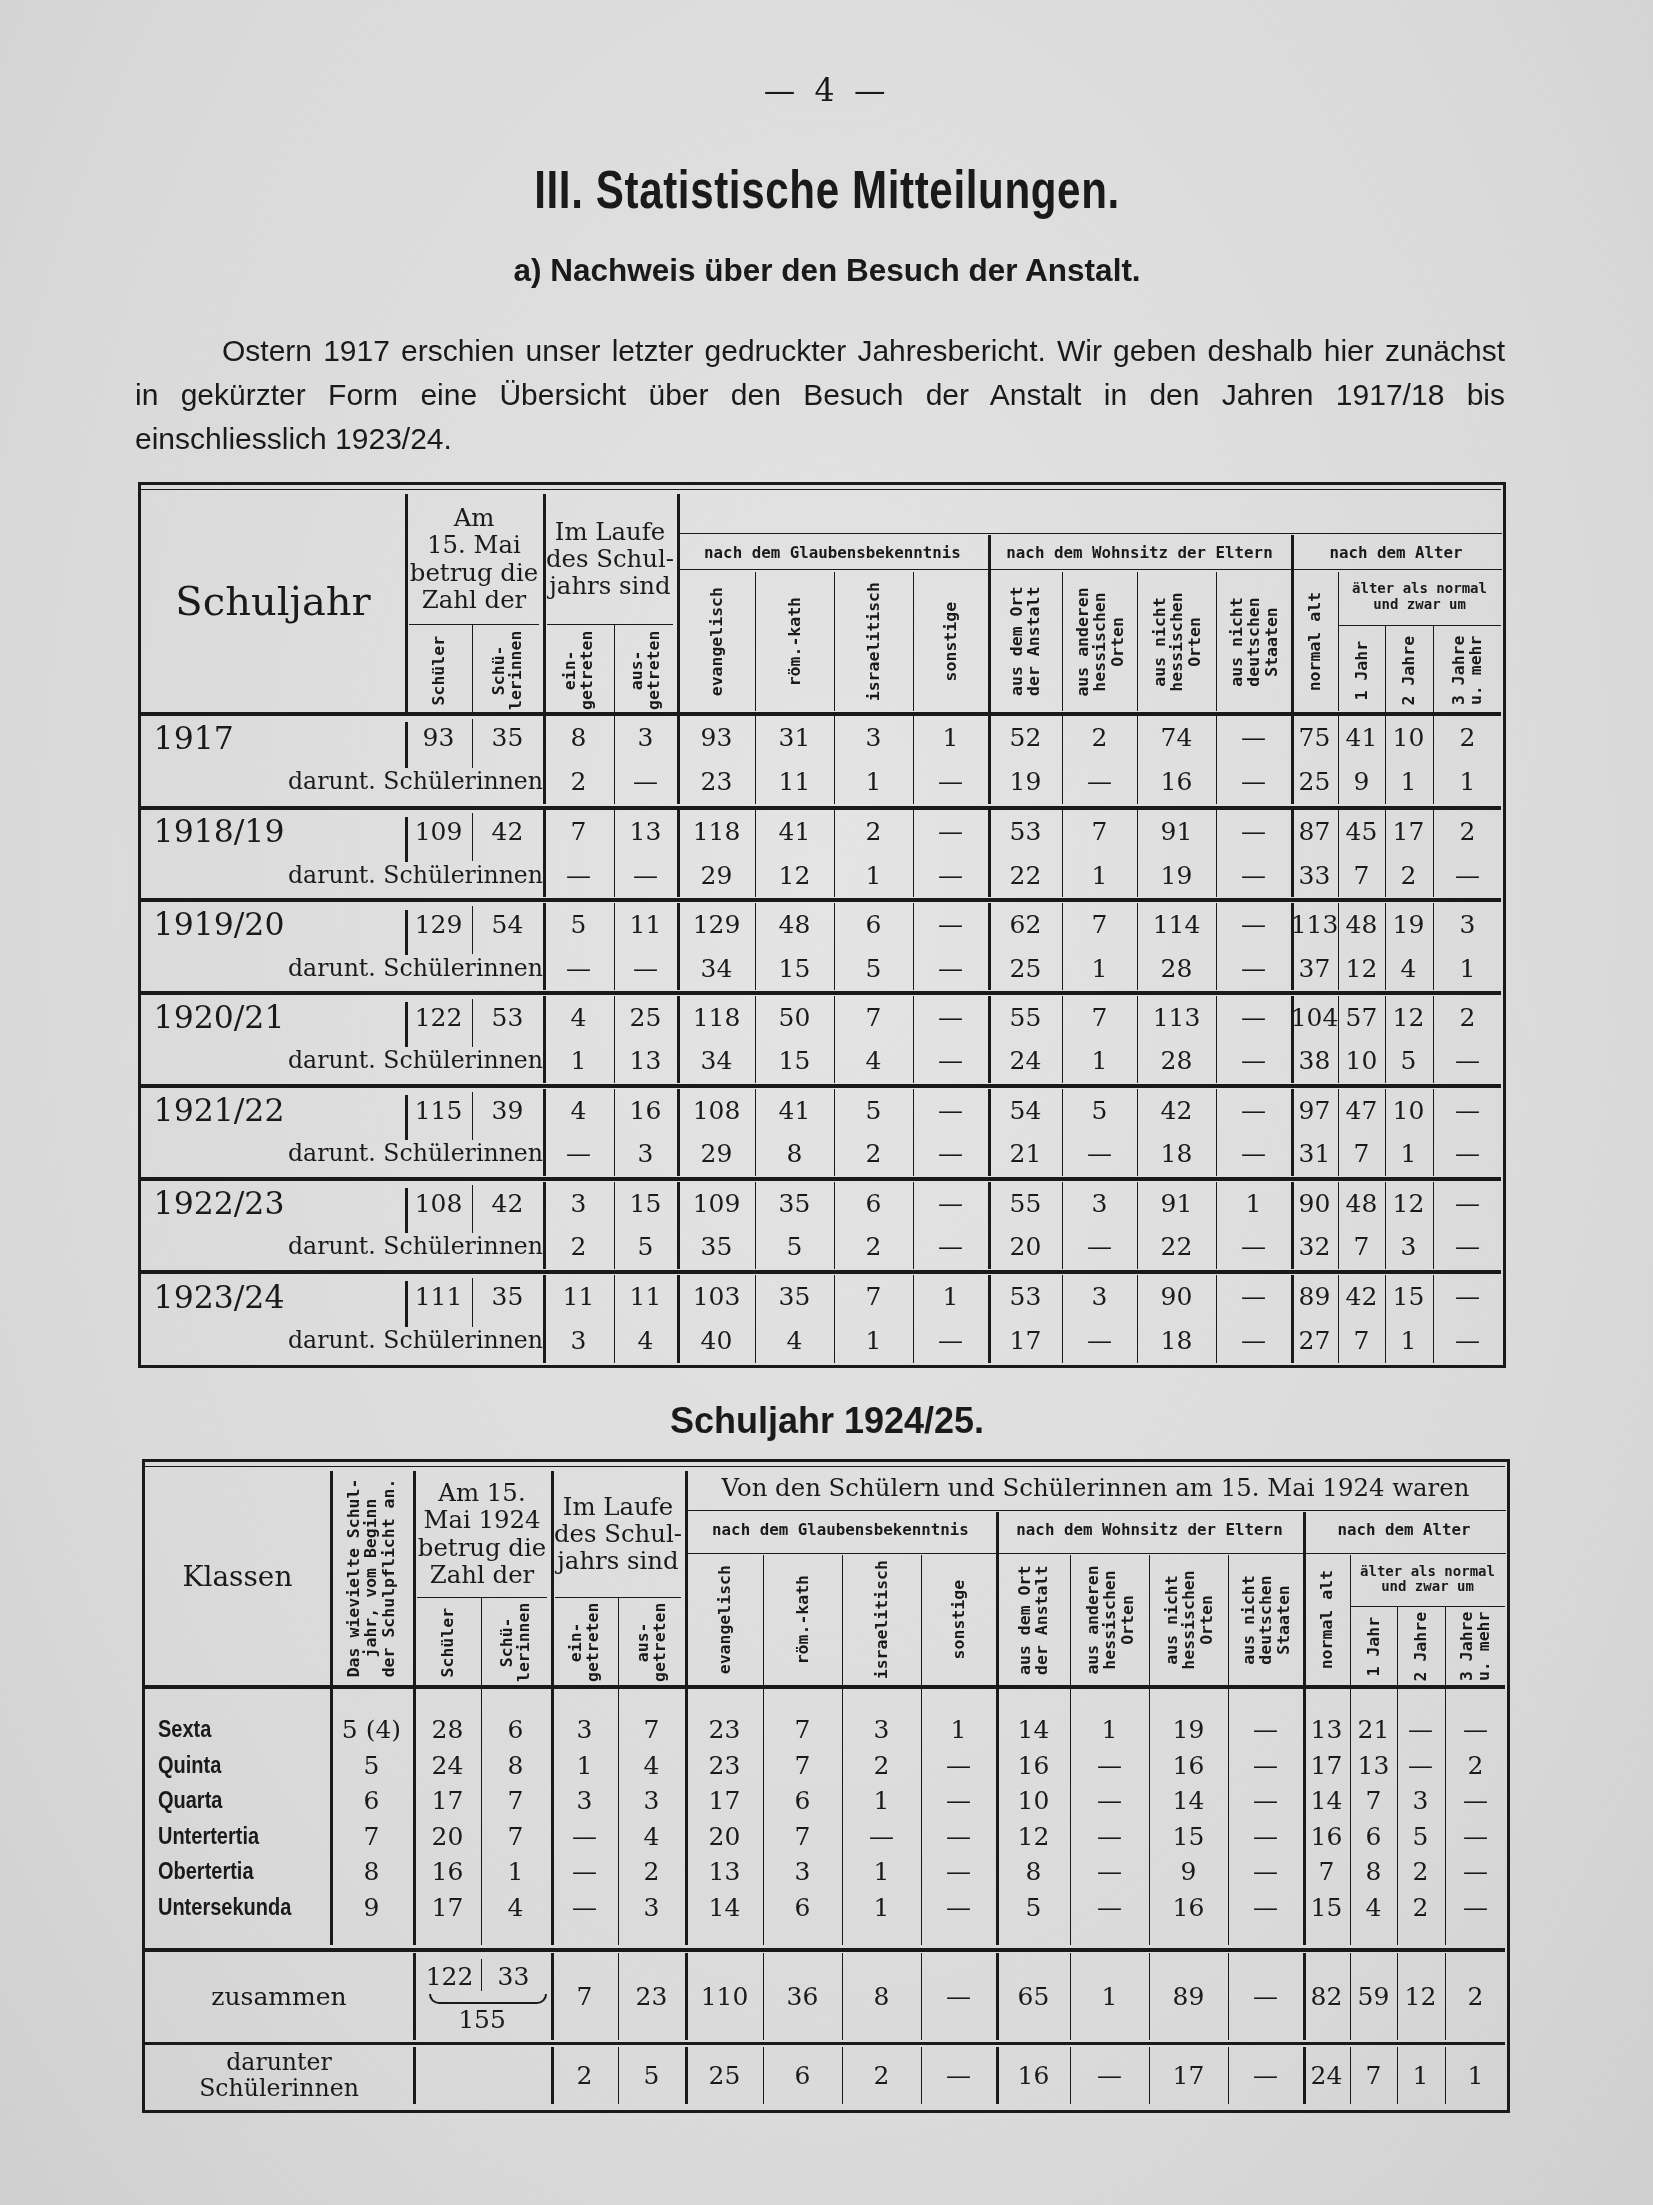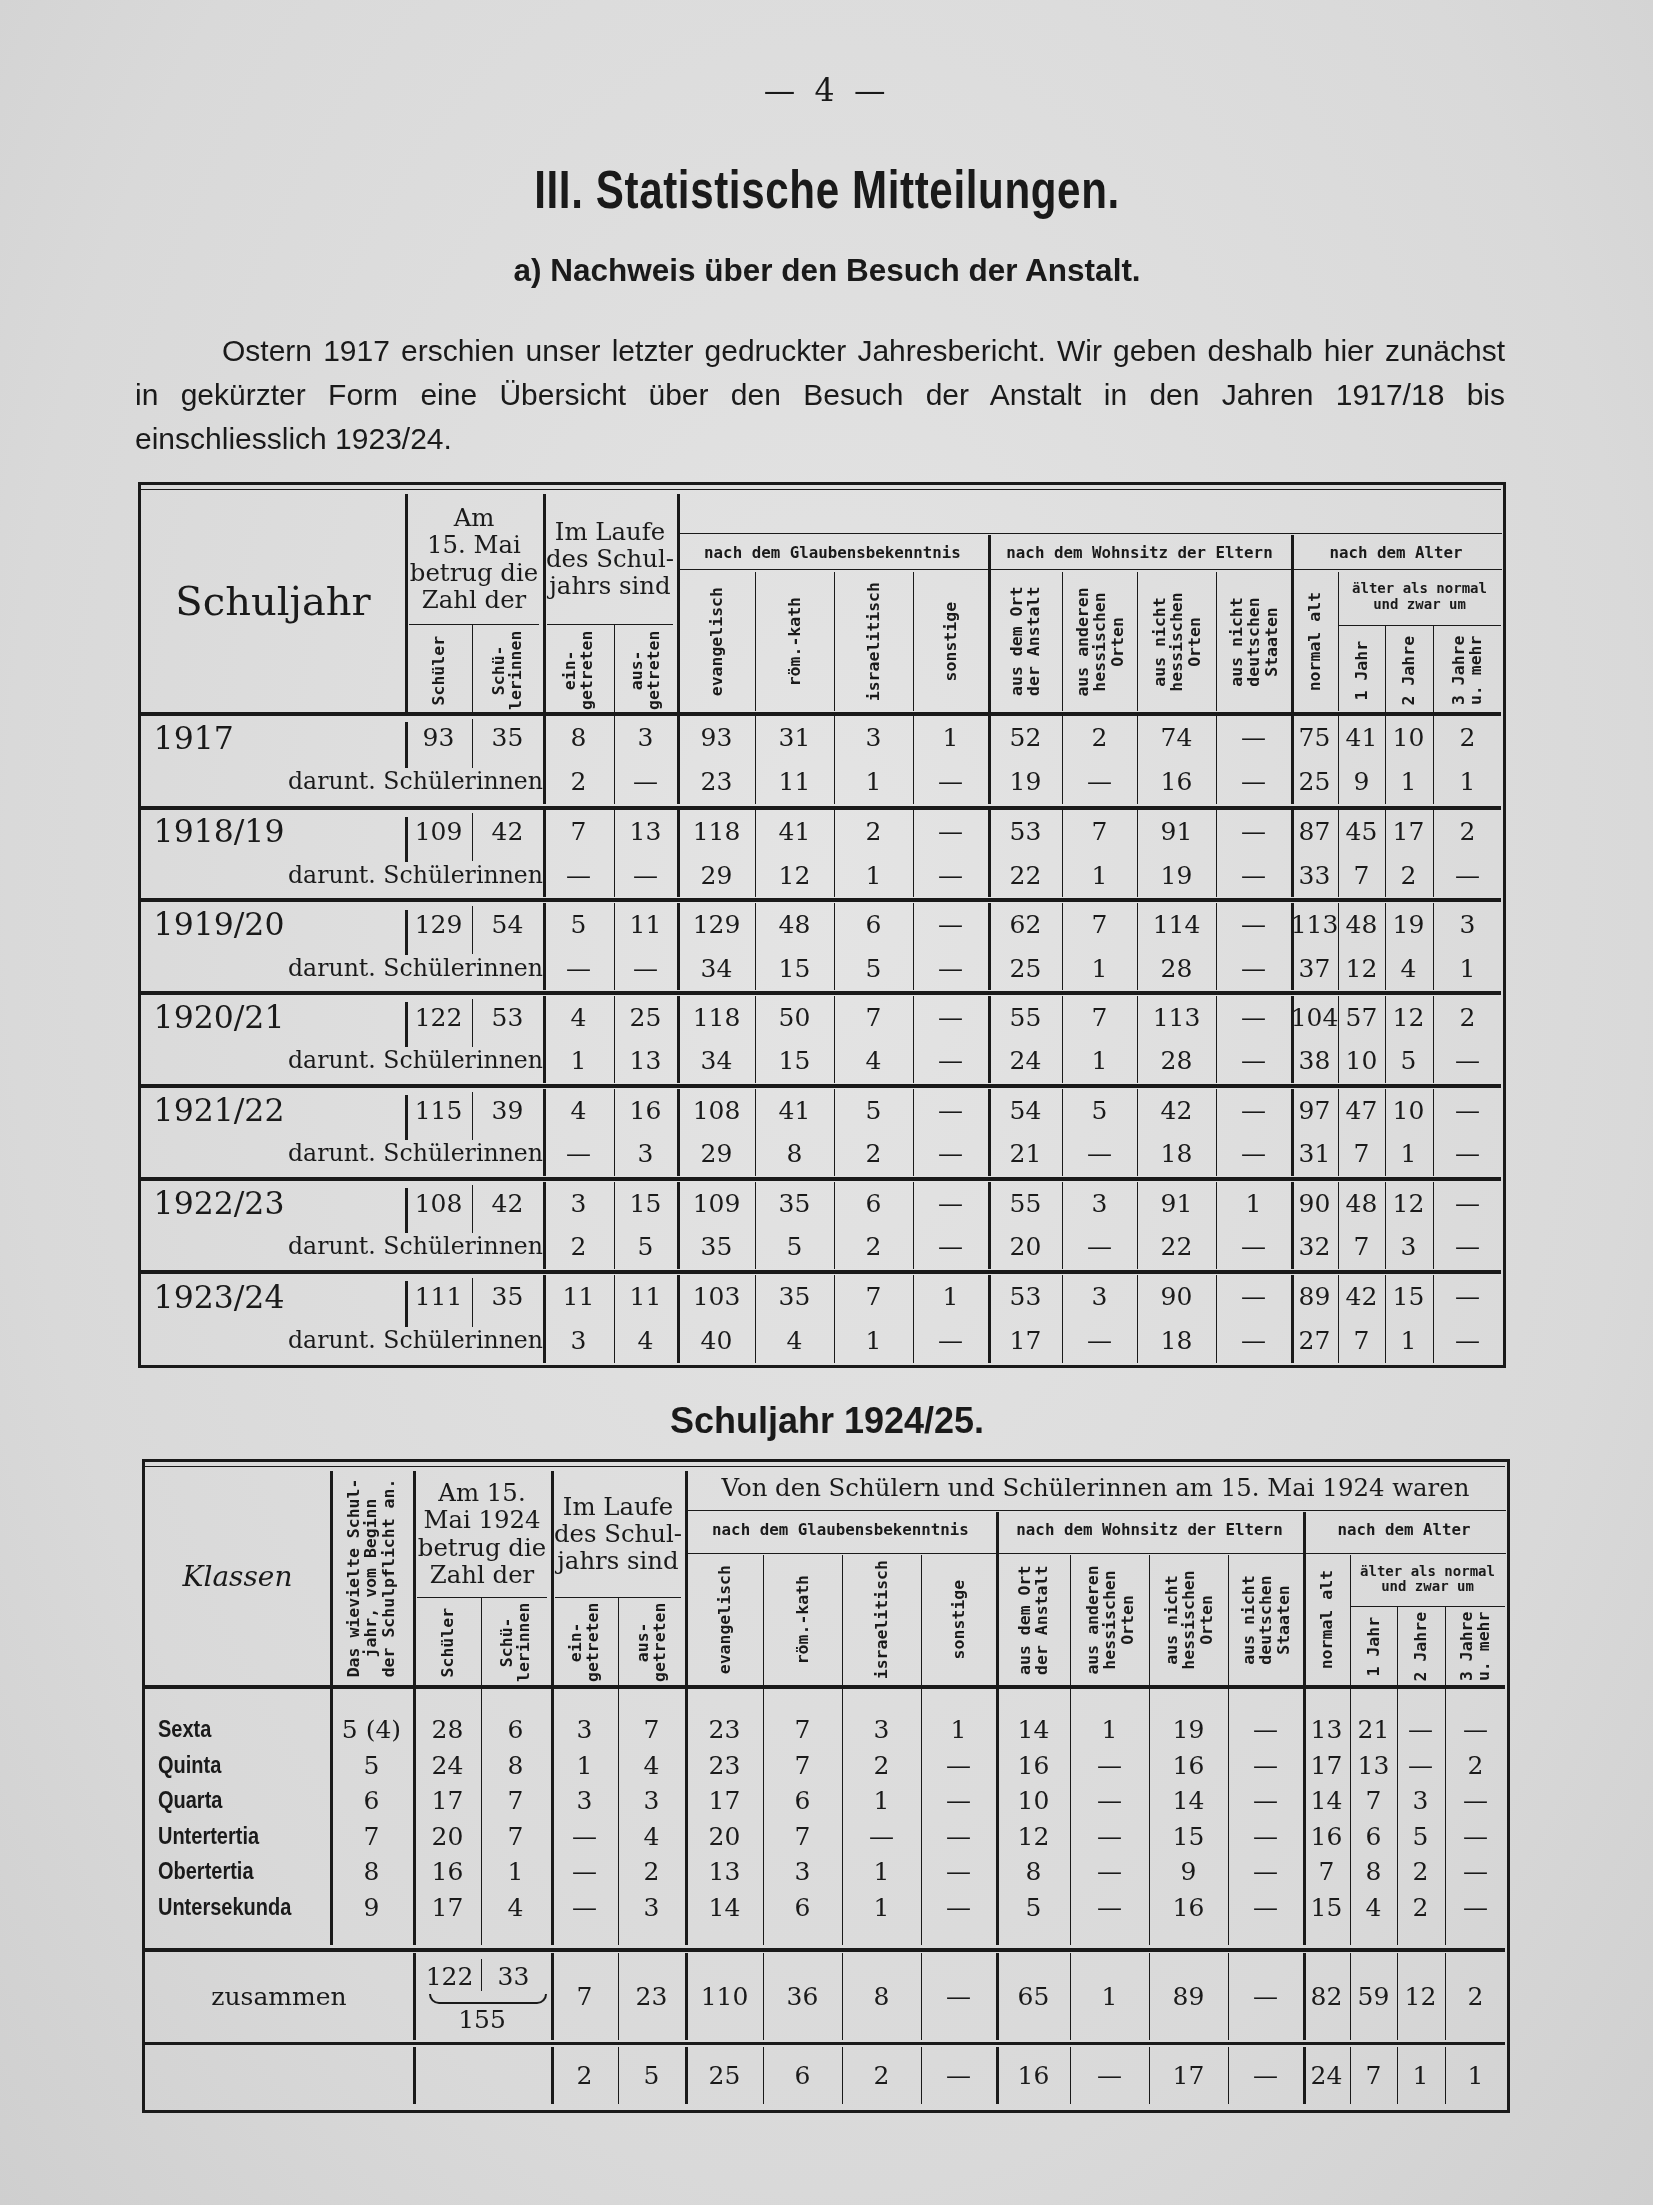--- a/index.html
+++ b/index.html
@@ -490,21 +490,21 @@
       <div class="vl" style="left: 1075px; top: 790px; width: 1.2px; height: 88px;"></div>
       <div class="vl" style="left: 1197px; top: 790px; width: 1.2px; height: 88px;"></div>
       <div class="vl" style="left: 1244px; top: 790px; width: 1.2px; height: 88px;"></div>
       <div class="vl" style="left: 1292px; top: 790px; width: 1.2px; height: 88px;"></div>
     </div>
 
   <div class="abs t2title">Schuljahr 1924/25.</div>
 
   <div id="t2" class="tbl" style="left:142px;top:1459px;width:1368px;height:654px;">
       <div class="hl" style="left: 0px; top: 3.9px; width: 1360px; height: 1.2px;"></div>
-      <div class="cell hdr" style="left: 0px; top: 6.3px; width: 185px; height: 217px; font-size: 28px; white-space: pre; font-style: italic;">Klassen</div>
+      <div class="cell hdr" style="left: 0px; top: 6.3px; width: 185px; height: 217px; font-size: 28px; white-space: pre;">Klassen</div>
       <div class="rot" style="left: 185px; top: 8.7px; width: 83px; height: 214px;">
         <span style="white-space: pre;">Das wievielte Schul-
 jahr, vom Beginn
 der Schulpflicht an.</span>
       </div>
       <div class="cell hdr" style="left: 268px; top: 8.7px; width: 138px; height: 126px; white-space: pre;">Am 15.
 Mai 1924
 betrug die
 Zahl der</div>
       <div class="cell hdr" style="left: 406px; top: 8.7px; width: 134px; height: 126px; white-space: pre;">Im Laufe
@@ -759,20 +759,22 @@
       <div class="vl" style="left: 618px; top: 491px; width: 1.2px; height: 87px;"></div>
       <div class="vl" style="left: 697px; top: 491px; width: 1.2px; height: 87px;"></div>
       <div class="vl" style="left: 776px; top: 491px; width: 1.2px; height: 87px;"></div>
       <div class="vl" style="left: 925px; top: 491px; width: 1.2px; height: 87px;"></div>
       <div class="vl" style="left: 1004px; top: 491px; width: 1.2px; height: 87px;"></div>
       <div class="vl" style="left: 1083px; top: 491px; width: 1.2px; height: 87px;"></div>
       <div class="vl" style="left: 1205px; top: 491px; width: 1.2px; height: 87px;"></div>
       <div class="vl" style="left: 1252px; top: 491px; width: 1.2px; height: 87px;"></div>
       <div class="vl" style="left: 1300px; top: 491px; width: 1.2px; height: 87px;"></div>
       <div class="hl" style="left: 0px; top: 580px; width: 1360px; height: 3.2px;"></div>
+      <div class="cell " style="left: 0px; top: 585px; width: 268px; height: 57px; white-space: pre; font-size: 23.6px;">darunter
+Schülerinnen</div>
       <div class="cell " style="left: 406px; top: 585px; width: 67px; height: 57px;">2</div>
       <div class="cell " style="left: 473px; top: 585px; width: 67px; height: 57px;">5</div>
       <div class="cell " style="left: 540px; top: 585px; width: 79px; height: 57px;">25</div>
       <div class="cell " style="left: 618px; top: 585px; width: 79px; height: 57px;">6</div>
       <div class="cell " style="left: 697px; top: 585px; width: 79px; height: 57px;">2</div>
       <div class="cell " style="left: 776px; top: 585px; width: 75px; height: 57px;">—</div>
       <div class="cell " style="left: 851px; top: 585px; width: 75px; height: 57px;">16</div>
       <div class="cell " style="left: 925px; top: 585px; width: 79px; height: 57px;">—</div>
       <div class="cell " style="left: 1004px; top: 585px; width: 79px; height: 57px;">17</div>
       <div class="cell " style="left: 1083px; top: 585px; width: 75px; height: 57px;">—</div>

